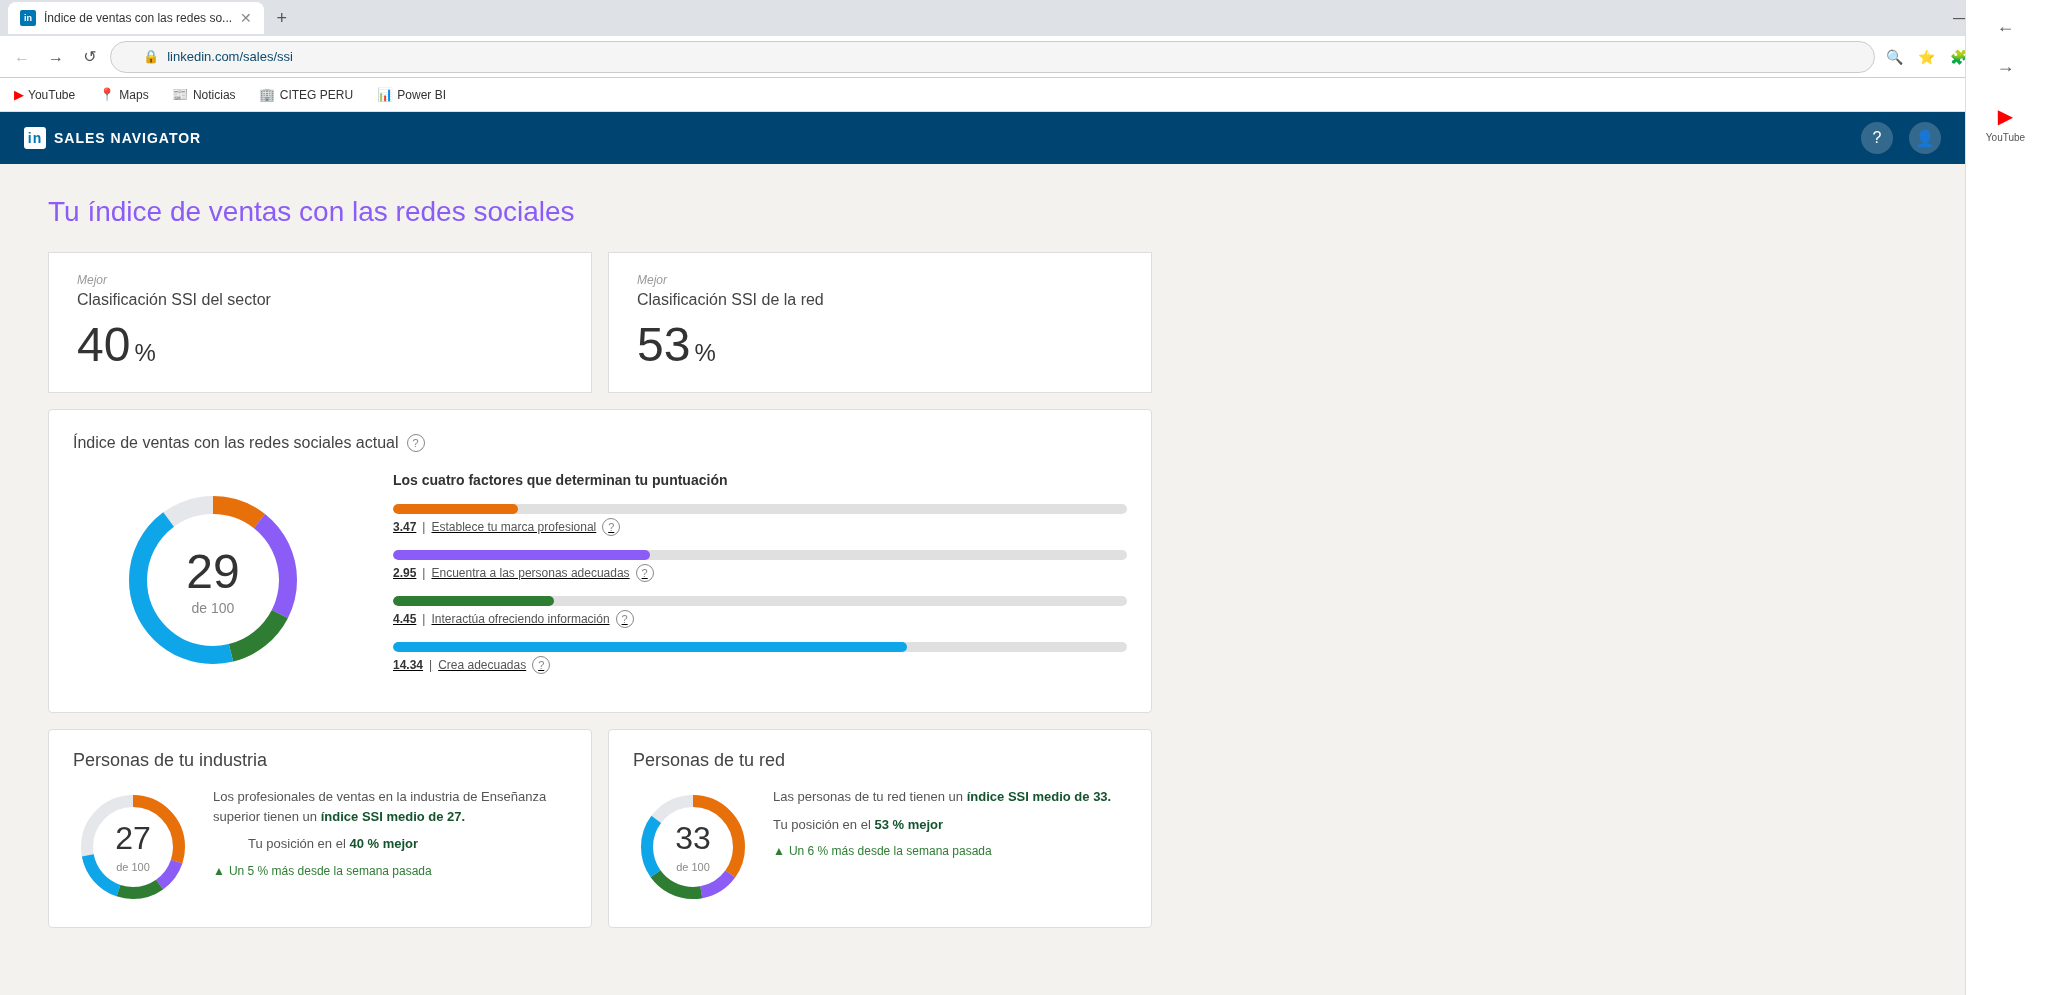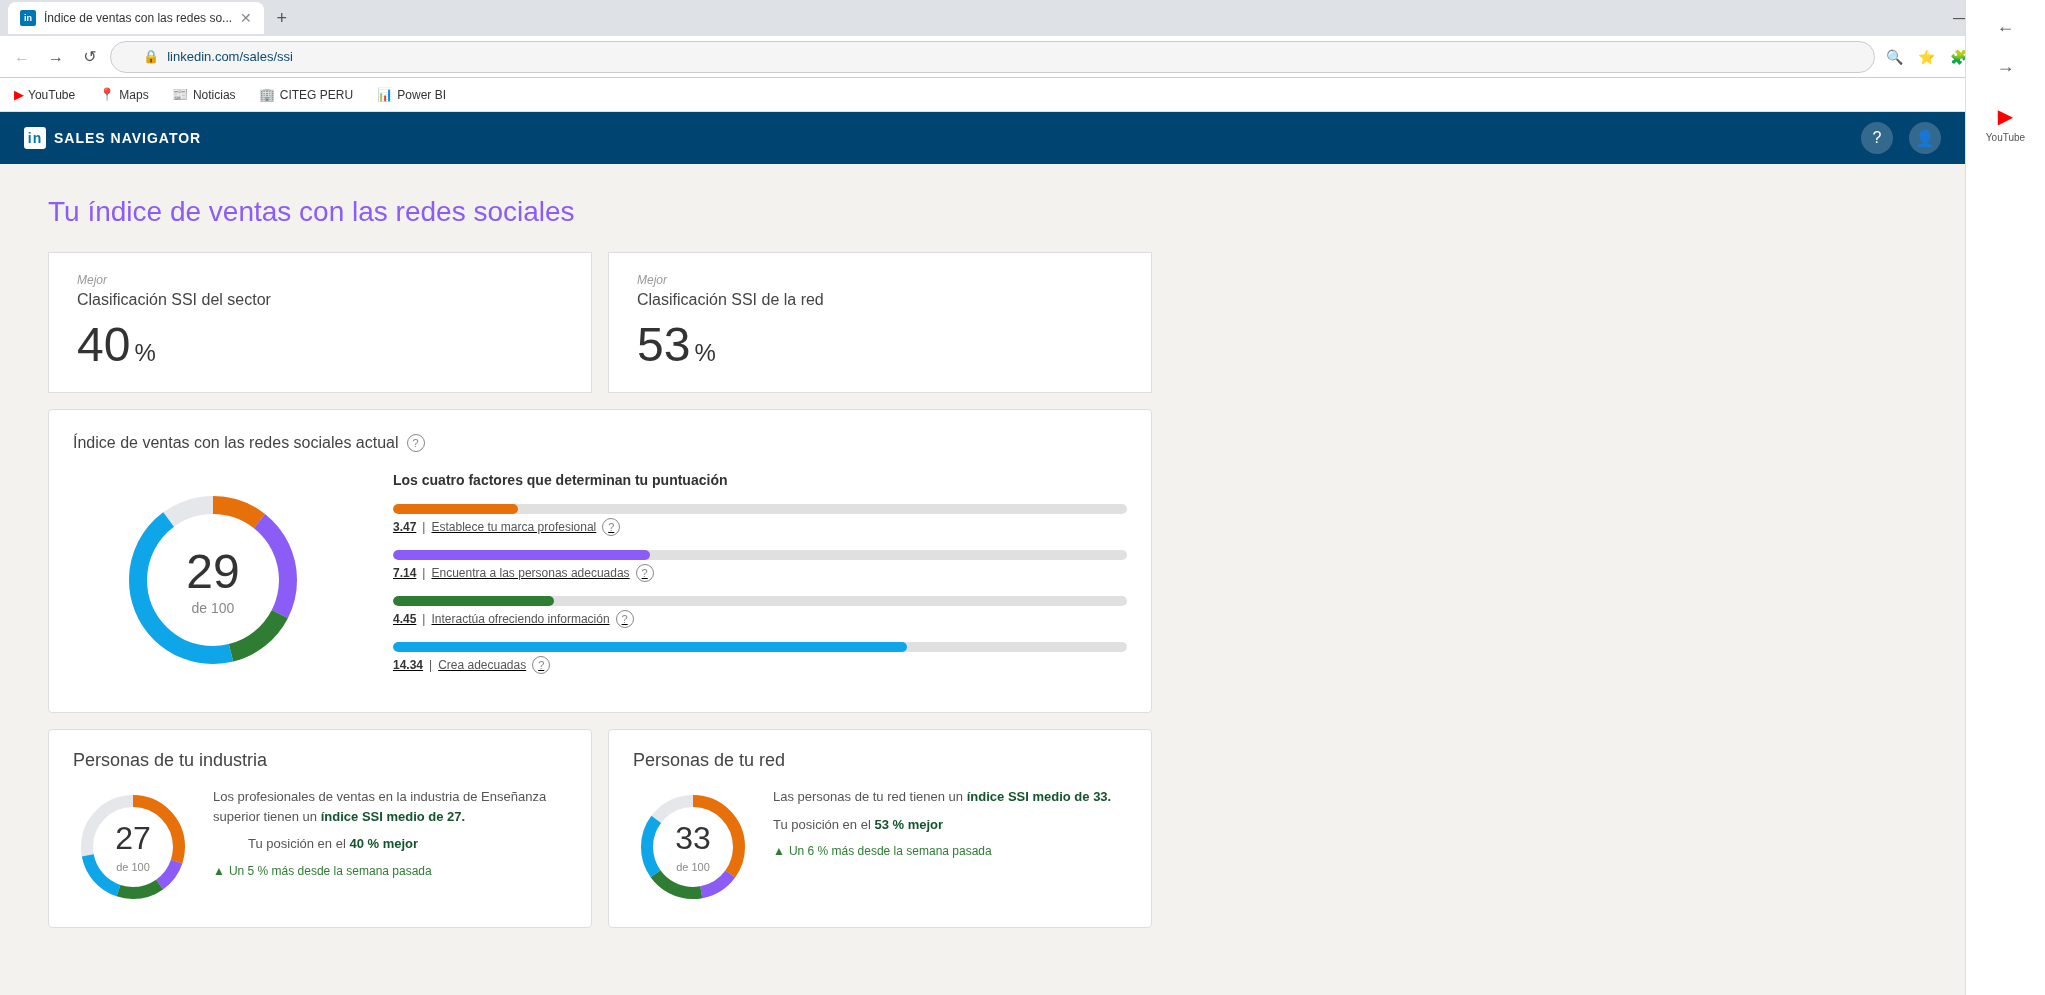--- a/index.html
+++ b/index.html
@@ -236,21 +236,21 @@
               <span>Establece tu marca profesional</span>
               <div class="question-icon">?</div>
             </div>
           </div>
 
           <div class="factor-row">
             <div class="factor-bar-bg">
               <div class="factor-bar" style="width: 35%; background-color: #8b5cf6;"></div>
             </div>
             <div class="factor-label">
-              <span class="factor-value">7.14</span>
+              <span class="factor-value">2.95</span>
               <span> | </span>
               <span>Encuentra a las personas adecuadas</span>
               <div class="question-icon">?</div>
             </div>
           </div>
 
           <div class="factor-row">
             <div class="factor-bar-bg">
               <div class="factor-bar" style="width: 22%; background-color: #2e7d32;"></div>
             </div>

